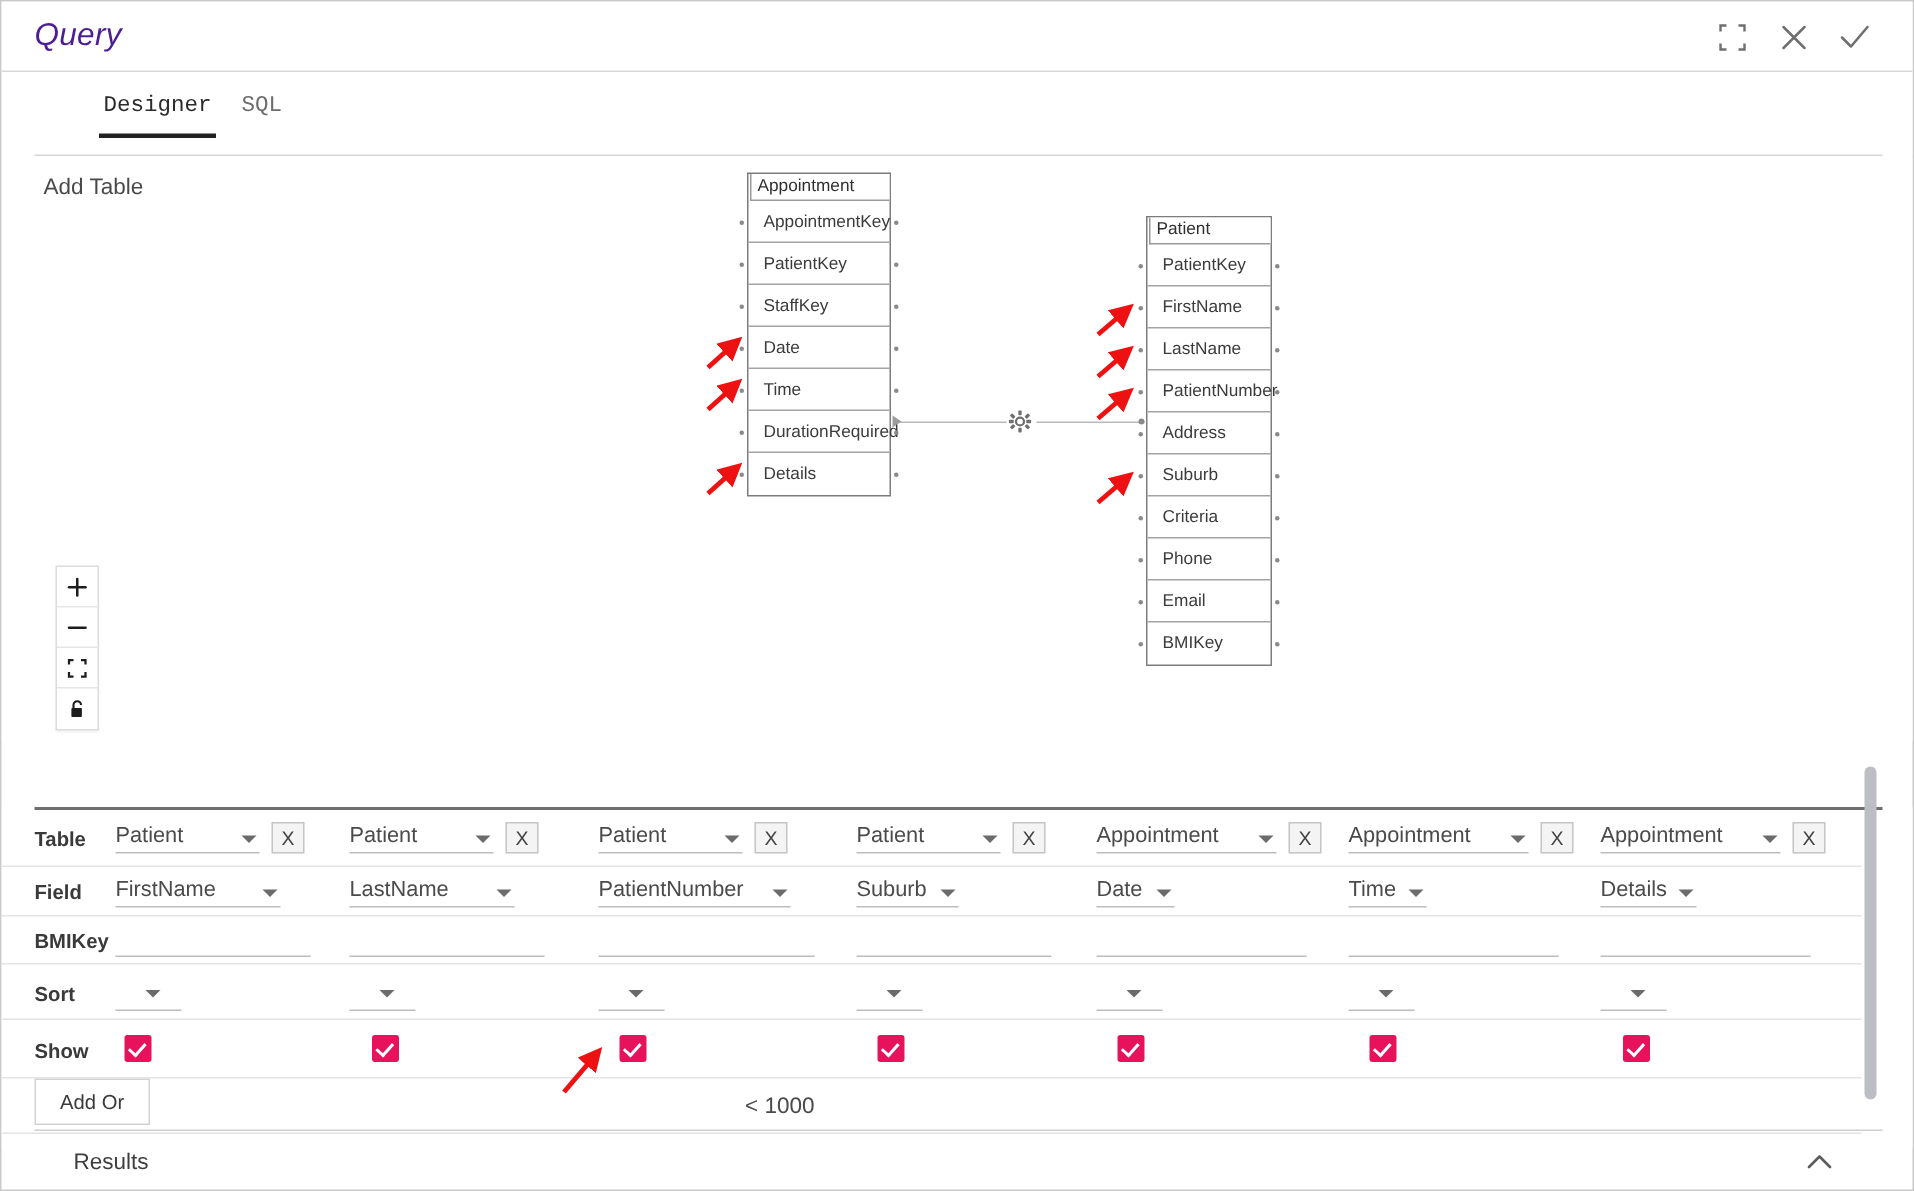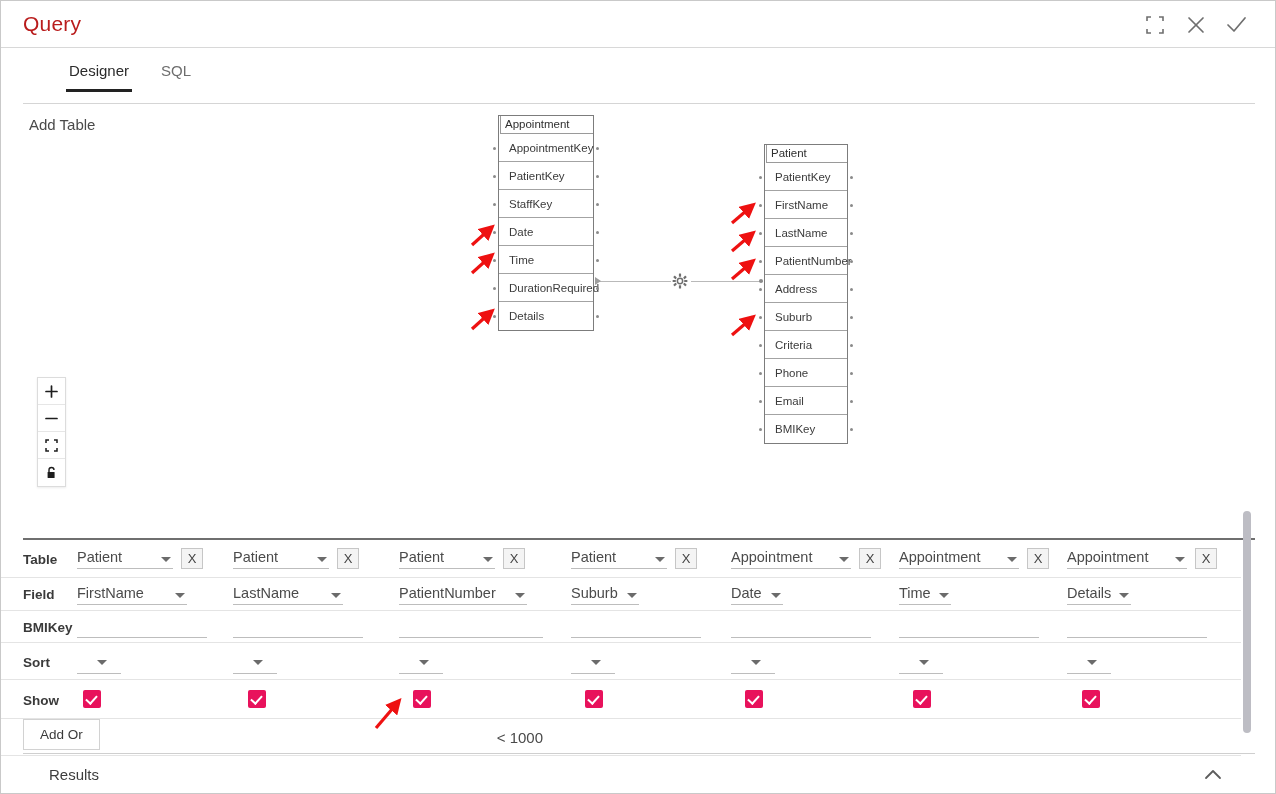--- a/index.html
+++ b/index.html
@@ -17,35 +17,36 @@
   }
 
   
   .titlebar {
     position: absolute; left: 0; top: 0; width: 1276px; height: 47px;
     border-bottom: 1px solid #d8d8d8;
     background: #fff;
   }
   .title-text {
     position: absolute; left: 22px; top: 11px;
-    font-size: 21px; color: #b91c1c; letter-spacing: .2px;
+    font-size: 21px; color: #4c1d95; letter-spacing: .2px; font-style: italic;
   }
   .tb-btn {
     position: absolute; top: 11px; width: 26px; height: 26px;
     cursor: pointer;
   }
   .tb-btn svg { display:block; }
   .tb-expand { left: 1141px; }
   .tb-close  { left: 1182px; }
   .tb-check  { left: 1222px; }
 
   
   .tabbar {
     position: absolute; left: 0; top: 47px; width: 1276px; height: 56px;
     background: #fff;
+    font-family: Liberation Mono, monospace;
   }
   .tabs-underline {
     position:absolute; left: 22px; top: 55px; width: 1232px; height: 1px;
     background: #d5d5d5;
   }
   .tab {
     position: absolute; top: 14px;
     font-size: 15px; color: #6d6d6d; cursor: pointer;
     padding-bottom: 12px;
   }

